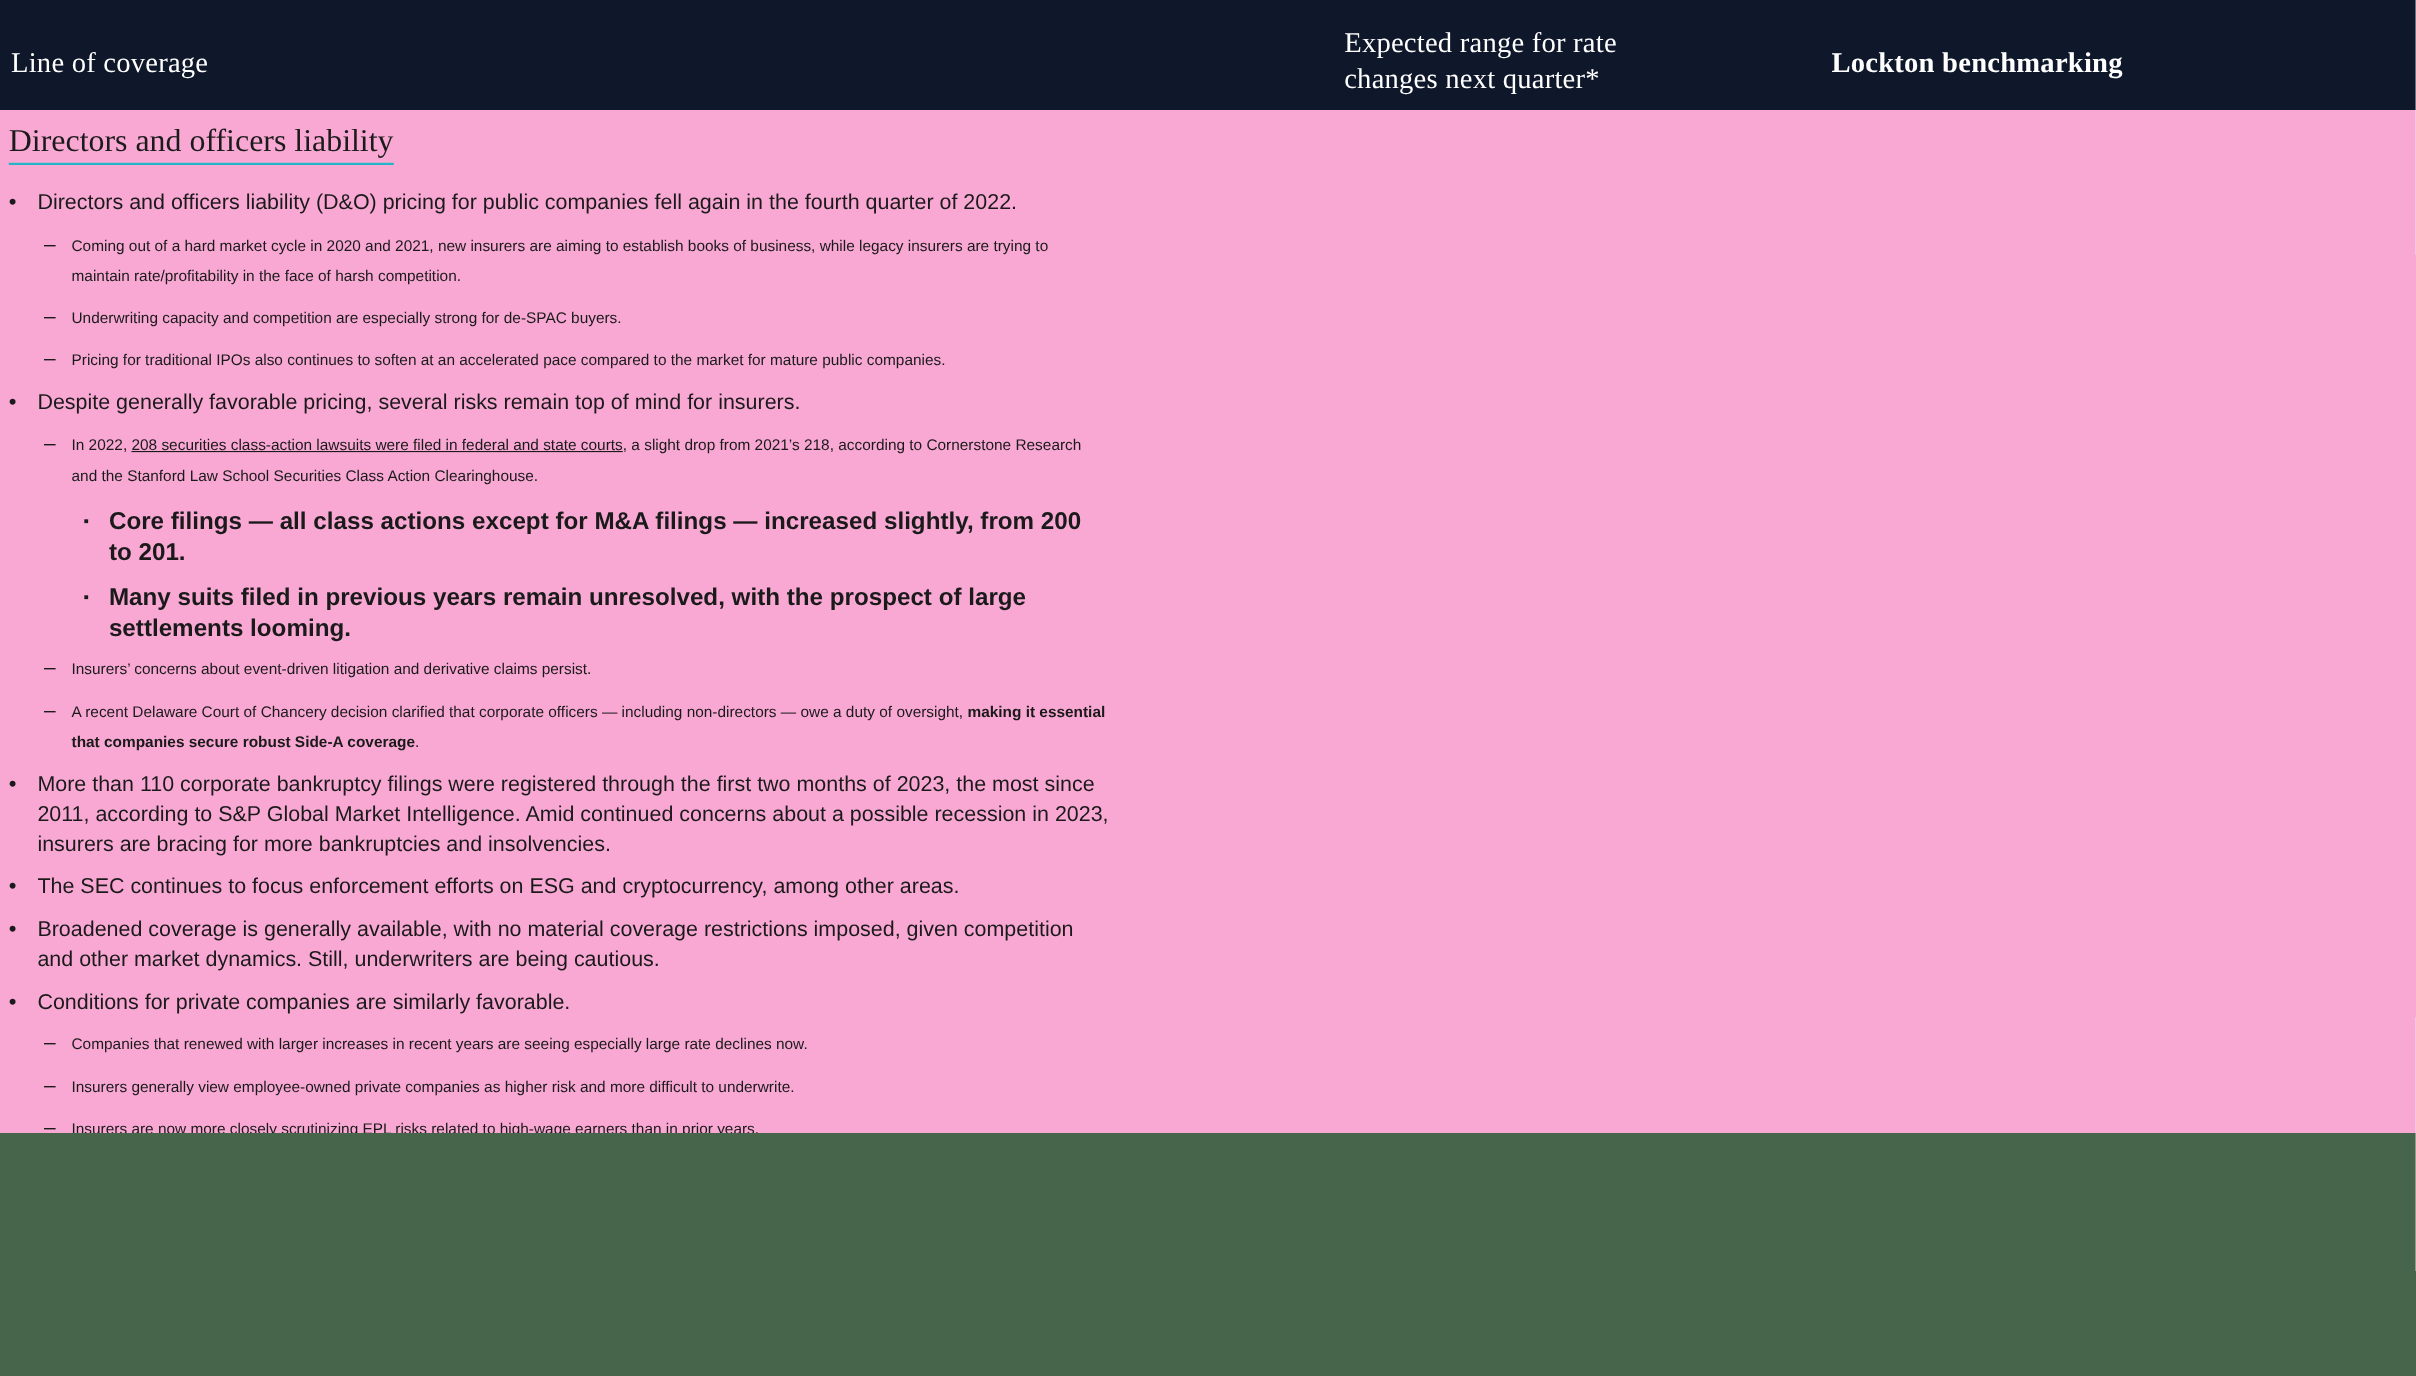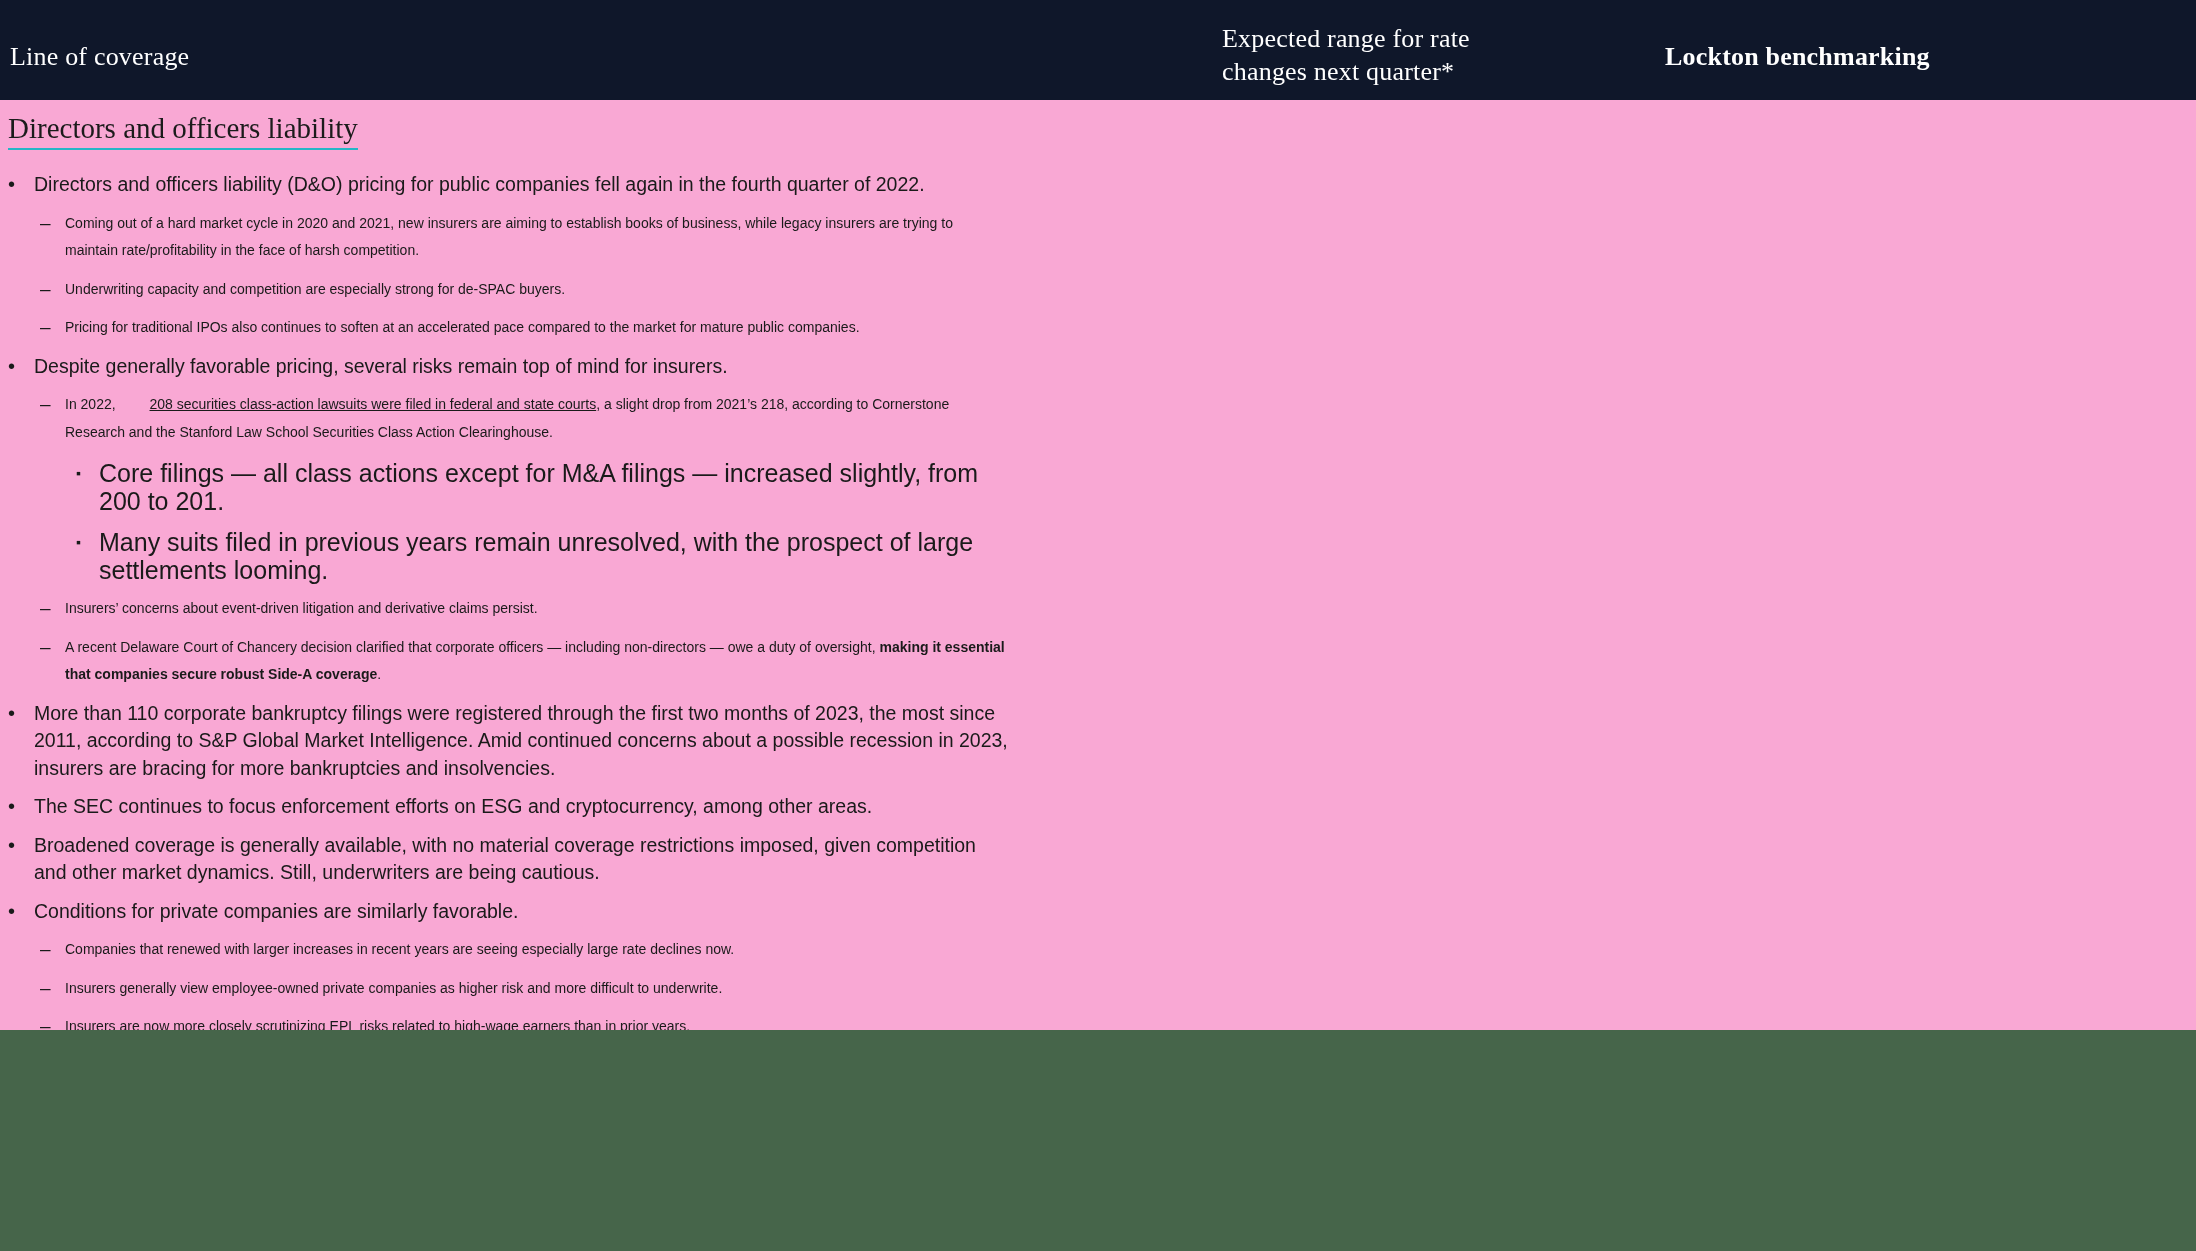--- a/index.html
+++ b/index.html
@@ -130,26 +130,27 @@
   .lvl3 {
     padding-left: 68px;
     margin-top: 14px;
   }
   .lvl3 .mark {
     width: 23px;
     font-size: 14px;
     line-height: 27px;
   }
   .lvl3 .txt {
-    font-size: 25px;
+    font-size: 22px;
     line-height: 27.5px;
     color: #1a1a1a;
-  }
-
-  .u { text-decoration: underline; margin-left: 30px; }
+    font-weight: bold;
+  }
+
+  .u { text-decoration: underline; }
   .b { font-weight: bold; }
 
   
   .footer-band {
     position: absolute;
     left: 0;
     top: 1030px;
     width: 2196px;
     height: 221px;
     background: #46654a;

